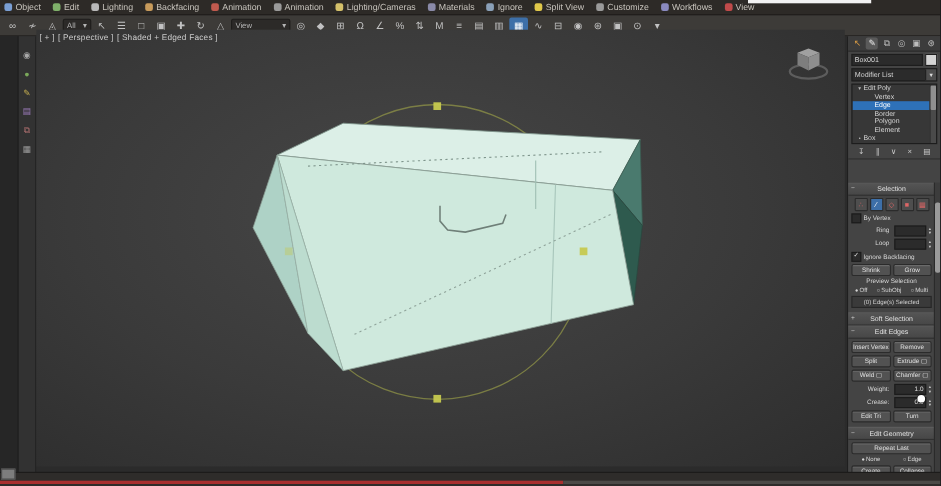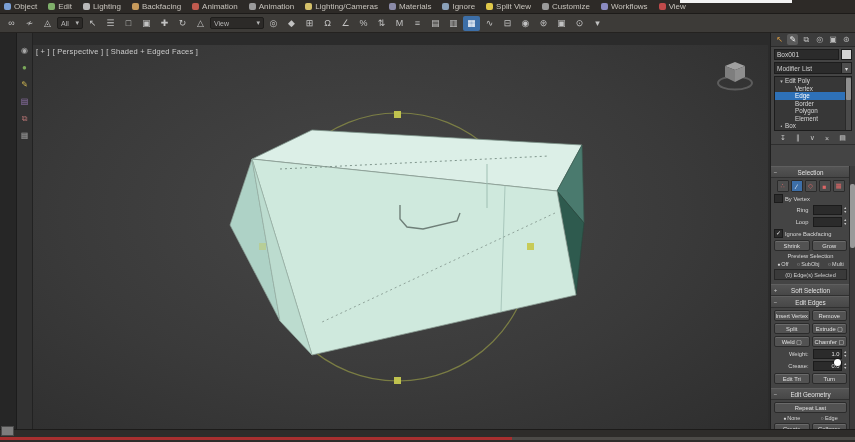--- a/index.html
+++ b/index.html
@@ -22,21 +22,21 @@
   .tb-field{height:12px;background:#2c2a28;border:1px solid #1e1d1b;border-radius:2px;color:#b5b5b5;font-size:7px;
             display:flex;align-items:center;justify-content:space-between;padding:0 3px;box-sizing:border-box;}
 
   
   #leftrail{position:absolute;left:0;top:33px;width:16px;bottom:12px;background:#262626;border-right:1px solid #1c1c1c;}
   #leftstrip{position:absolute;left:17px;top:33px;width:16px;bottom:12px;background:#323232;border-right:1px solid #222;
              display:flex;flex-direction:column;align-items:center;padding-top:14px;gap:9px;box-sizing:border-box;}
   .strip-icon{font-size:8px;line-height:8px;}
 
   
-  #viewport{position:absolute;left:33px;top:45px;width:735px;height:397px;
+  #viewport{position:absolute;left:33px;top:27px;width:735px;height:397px;
             background:radial-gradient(ellipse at 46% 42%, #474747 0%, #3a3a3a 55%, #2d2d2d 100%);overflow:hidden;}
   #vplabel{position:absolute;left:3px;top:2px;font-size:7.5px;color:#cccccc;z-index:5;letter-spacing:0.2px;}
   #vplabel span{margin-right:3px;}
   #vpsvg{position:absolute;left:0;top:0;}
 
   
   #panel{position:absolute;left:770px;top:33px;width:85px;bottom:0;background:#444444;border-left:1px solid #1f1f1f;
          box-sizing:border-box;overflow:hidden;}
   #paneltabs{height:13px;display:flex;align-items:center;justify-content:space-between;padding:0 3px;background:#3c3c3c;border-bottom:1px solid #2a2a2a;}
   .ptab{width:11px;height:11px;display:flex;align-items:center;justify-content:center;font-size:8px;color:#bdbdbd;border-radius:2px;}

